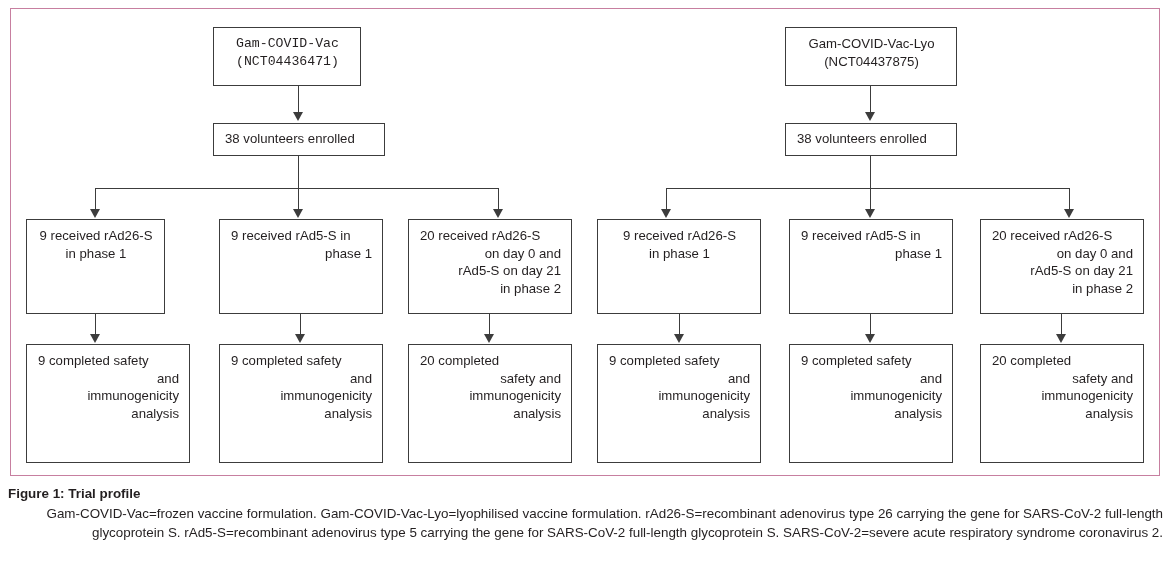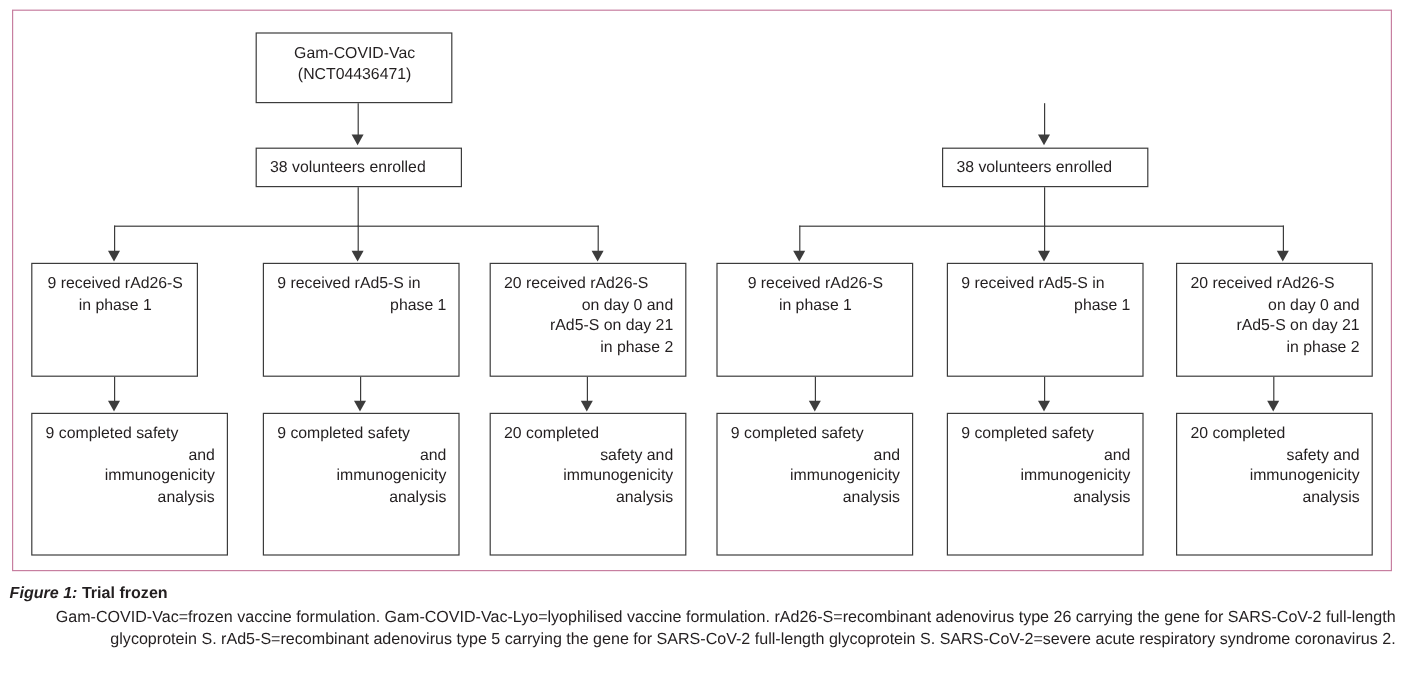--- a/index.html
+++ b/index.html
@@ -84,36 +84,35 @@
     font-size: 13.4px;
     line-height: 1.42;
     color: #231f20;
   }
   .caption .cap-title {
     font-weight: bold;
     display: block;
     margin-bottom: 1px;
   }
   .caption .cap-title .fig-label {
-    font-style: italic;
     margin-top: 16px;
   }
   .caption .cap-body {
     display: block;
     text-align: right;
   }
 </style>
 </head>
 <body>
 
 <div id="figure-root">
 
   <div class="figure-frame"></div>
 
-  <div class="node center-text" style="left:213px; top:27px; width:164px; height:59px;">
+  <div class="node center-text" style="left:213px; top:27px; width:148px; height:59px;font-family:Liberation Mono, monospace;">
     <span class="ln">Gam-COVID-Vac</span>
     <span class="ln">(NCT04436471)</span>
   </div>
 
   <div class="vline" style="left:298px; top:86px; height:29px;"></div>
   <div class="arrowhead" style="left:293px; top:112px;"></div>
 
   <div class="node" style="left:213px; top:123px; width:172px; height:33px; padding-top:6px;">
     <span class="ln">38 volunteers enrolled</span>
   </div>
@@ -165,20 +164,24 @@
     <span class="ln">analysis</span>
   </div>
 
   <div class="node hang" style="left:408px; top:344px; width:164px; height:119px;">
     <span class="ln">20 completed</span>
     <span class="ln">safety and</span>
     <span class="ln">immunogenicity</span>
     <span class="ln">analysis</span>
   </div>
 
+  <div class="node center-text" style="left:785px; top:27px; width:172px; height:59px;">
+    <span class="ln">Gam-COVID-Vac-Lyo</span>
+    <span class="ln">(NCT04437875)</span>
+  </div>
 
   <div class="vline" style="left:870px; top:86px; height:29px;"></div>
   <div class="arrowhead" style="left:865px; top:112px;"></div>
 
   <div class="node" style="left:785px; top:123px; width:172px; height:33px; padding-top:6px;">
     <span class="ln">38 volunteers enrolled</span>
   </div>
 
   <div class="vline" style="left:870px; top:156px; height:33px;"></div>
   <div class="hline" style="left:666px; top:188px; width:404px;"></div>
@@ -228,17 +231,17 @@
   </div>
 
   <div class="node hang" style="left:980px; top:344px; width:164px; height:119px;">
     <span class="ln">20 completed</span>
     <span class="ln">safety and</span>
     <span class="ln">immunogenicity</span>
     <span class="ln">analysis</span>
   </div>
 
   <div class="caption">
-    <span class="cap-title"><span class="fig-label">Figure 1:</span><span> Trial frozen</span></span>
+    <span class="cap-title"><span class="fig-label">Figure 1:</span><span> Trial profile</span></span>
     <span class="cap-body">Gam-COVID-Vac=frozen vaccine formulation. Gam-COVID-Vac-Lyo=lyophilised vaccine formulation. rAd26-S=recombinant adenovirus type 26 carrying the gene for SARS-CoV-2 full-length glycoprotein S. rAd5-S=recombinant adenovirus type 5 carrying the gene for SARS-CoV-2 full-length glycoprotein S. SARS-CoV-2=severe acute respiratory syndrome coronavirus 2.</span>
   </div>
 
 </div>
 
 </body></html>

